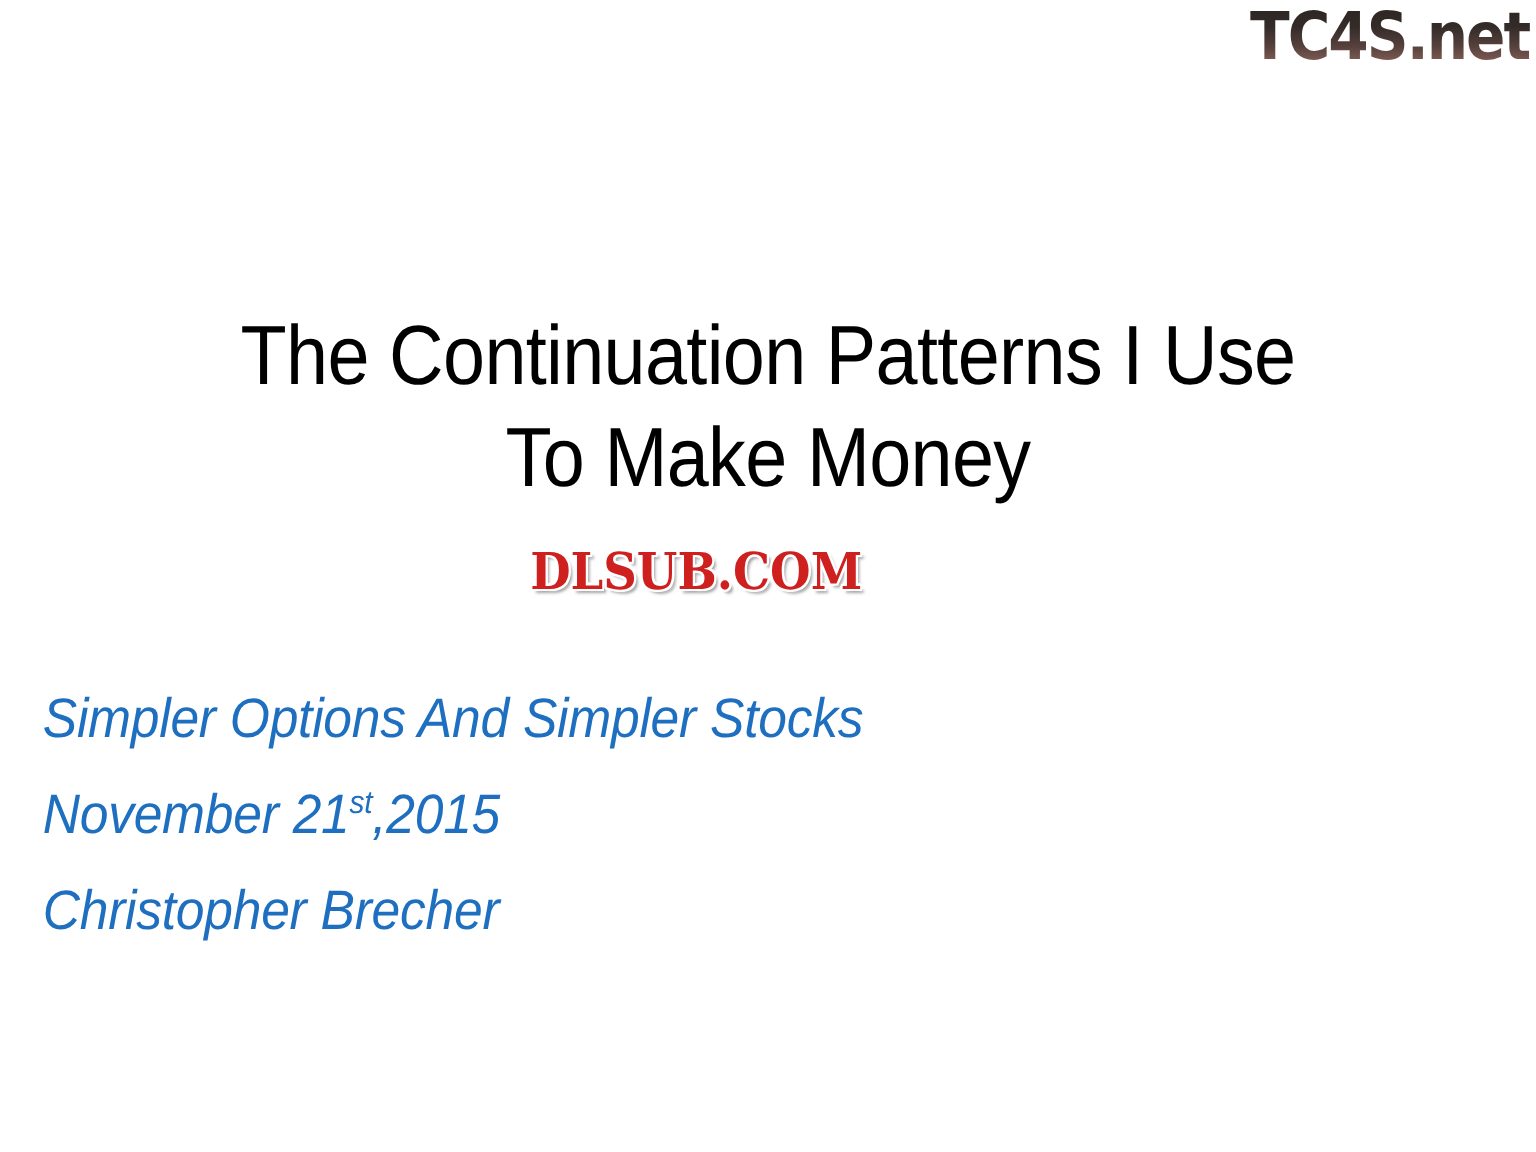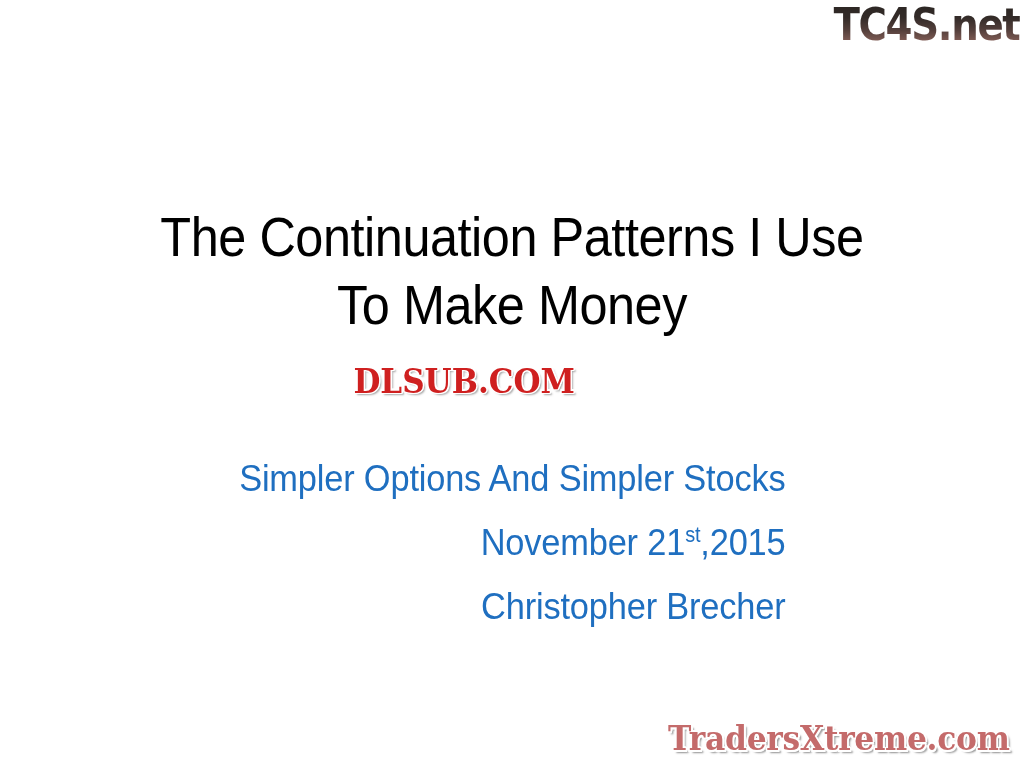--- a/index.html
+++ b/index.html
@@ -101,21 +101,22 @@
         1.2px 1.2px 0 #ffffff,
         2.5px 2.5px 2px rgba(90,90,90,0.55);
   }
 
   
   .subtitle-block {
     position: absolute;
     top: 447px;
     left: 0;
     width: 814px;
-    text-align: right;
+    text-align: left;
+    font-style: italic;
   }
   .subtitle-line {
     color: #1f6fc0;
     font-family: "Liberation Sans", sans-serif;
     font-weight: 400;
     font-size: 37px;
     line-height: 64px;
     letter-spacing: -0.2px;
     transform: scaleX(0.93);
     white-space: nowrap;
@@ -175,17 +176,14 @@
 
     <div class="subtitle-line">Simpler Options And Simpler Stocks</div>
 
     <div class="subtitle-line">
       <span>November 21</span><sup>st</sup><span>,2015</span>
     </div>
 
     <div class="subtitle-line">Christopher Brecher</div>
   </div>
 
-  <div class="tx-watermark">
-    <span class="glyphs">TradersXtreme.com</span>
-  </div>
 
 </div>
 
 </body></html>

